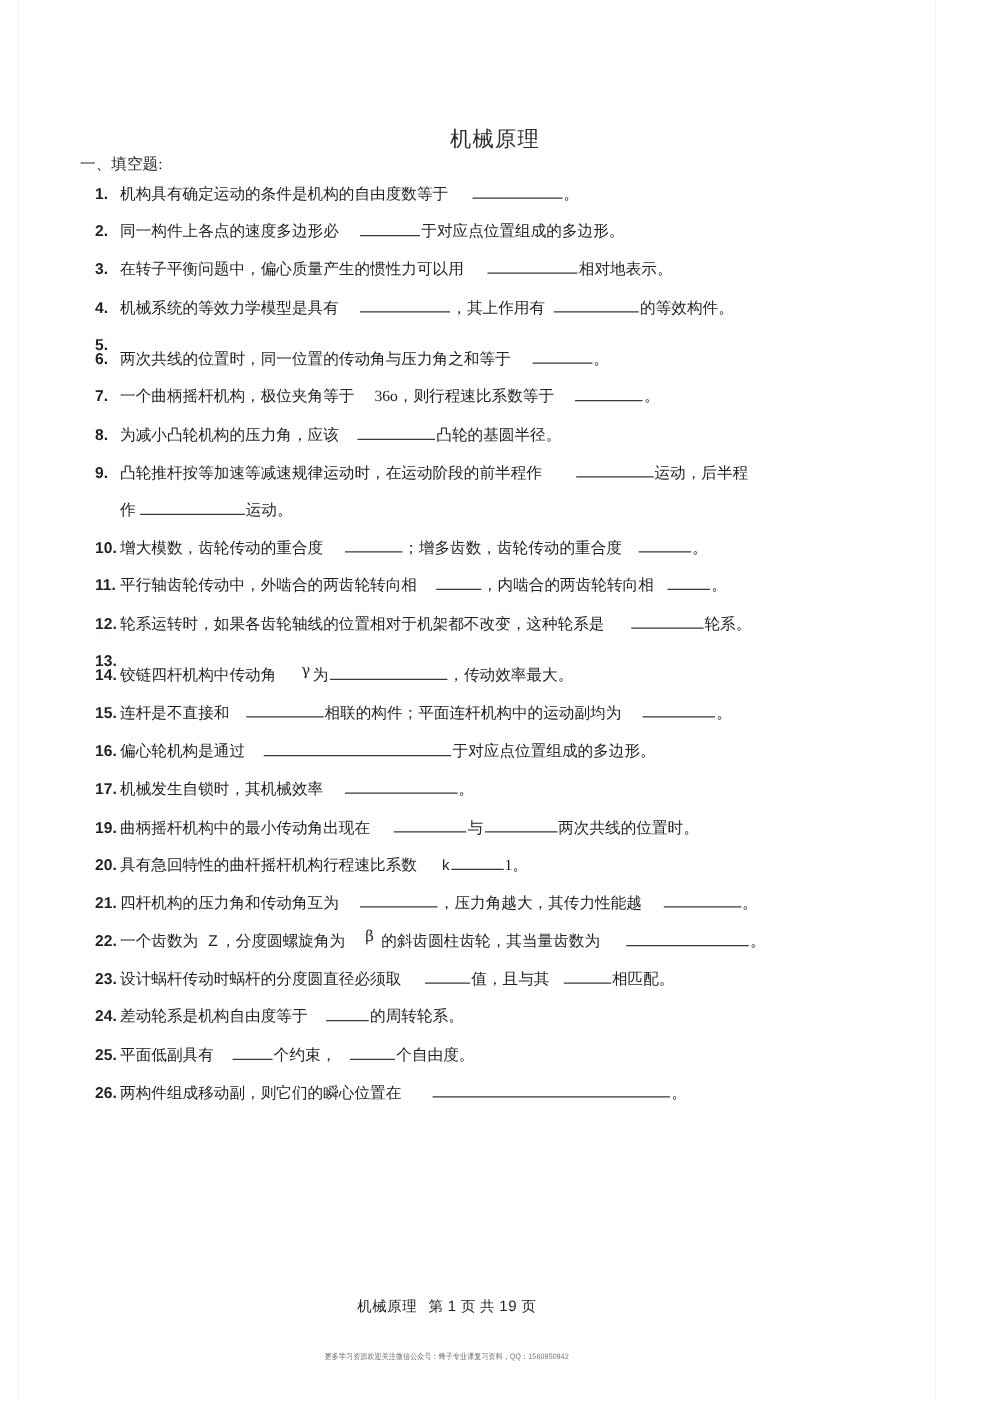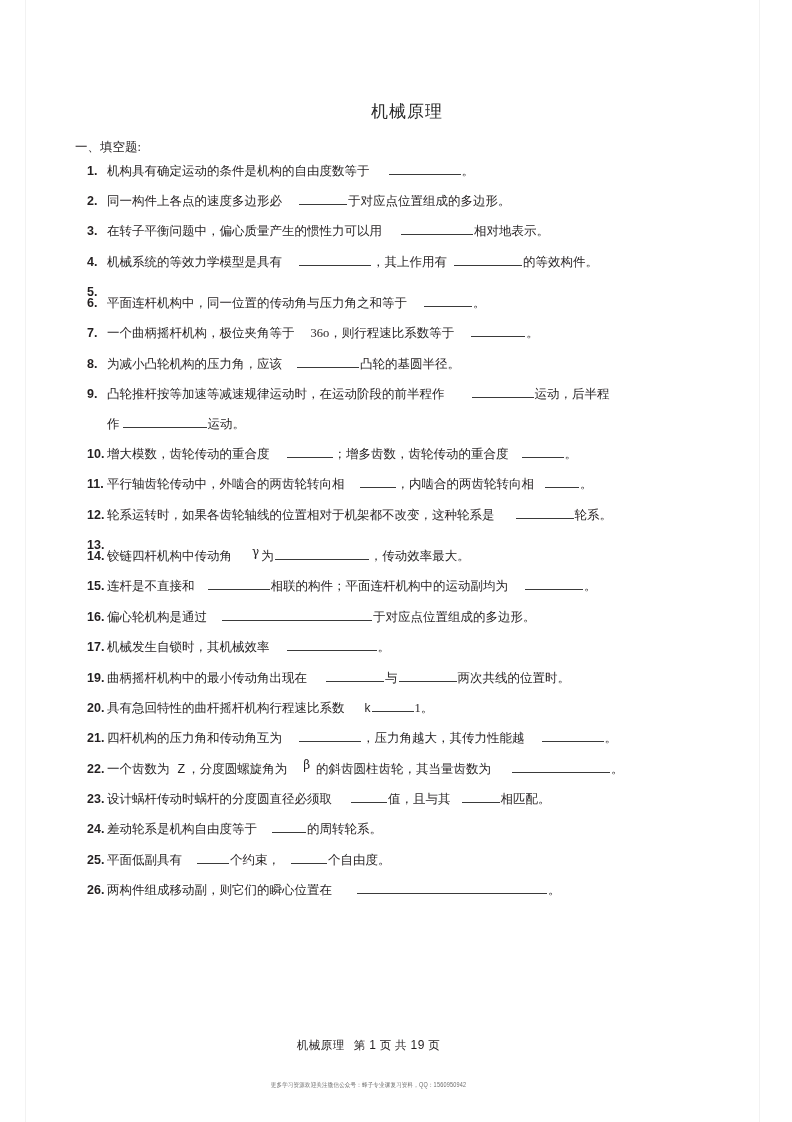--- a/index.html
+++ b/index.html
@@ -10,21 +10,21 @@
   body {
     width: 792px;
     height: 1122px;
     font-family: "Liberation Serif", "DejaVu Serif", serif;
     color: #231f20;
     position: relative;
     overflow: hidden;
   }
   .page {
     position: absolute;
-    left: 11px;
+    left: 0;
     top: 0;
     width: 715px;
     height: 1122px;
     box-sizing: border-box;
   }
   
   .guide {
     position: absolute;
     background: #f2f2f2;
   }
@@ -44,21 +44,21 @@
     font-size: 17px;
     font-weight: 400;
     letter-spacing: 1px;
     margin: 0;
     padding-top: 100px;
     color: #2b2b2b;
   }
 
   .section-head {
     font-size: 12.5px;
-    margin: 16px 0 0 0;
+    margin: 0 0 0 0;
     padding-left: 2px;
     color: #231f20;
   }
 
   .qlist {
     margin: 0;
     padding: 0;
     list-style: none;
   }
   .q {
@@ -147,21 +147,21 @@
     <h1 class="doc-title">机械原理</h1>
 
     <div class="section-head">一、填空题:</div>
 
     <ol class="qlist" id="question-list">
         <li class="q"><span class="num lat">1.</span><span><span class="seg">机构具有确定运动的条件是机构的自由度数等于</span><span class="sp" style="width: 18px;"></span><span class="blank" style="width: 72px;"></span><span class="seg">。</span></span></li>
         <li class="q"><span class="num lat">2.</span><span><span class="seg">同一构件上各点的速度多边形必</span><span class="sp" style="width: 16px;"></span><span class="blank" style="width: 48px;"></span><span class="seg">于对应点位置组成的多边形。</span></span></li>
         <li class="q"><span class="num lat">3.</span><span><span class="seg">在转子平衡问题中，偏心质量产生的惯性力可以用</span><span class="sp" style="width: 18px;"></span><span class="blank" style="width: 72px;"></span><span class="seg">相对地表示。</span></span></li>
         <li class="q"><span class="num lat">4.</span><span><span class="seg">机械系统的等效力学模型是具有</span><span class="sp" style="width: 16px;"></span><span class="blank" style="width: 72px;"></span><span class="seg">，其上作用有</span><span class="sp" style="width: 6px;"></span><span class="blank" style="width: 68px;"></span><span class="seg">的等效构件。</span></span></li>
         <li class="q"><span class="num lat">5.</span></li>
-        <li class="q"><span class="num lat">6.</span><span><span class="seg">平面连杆机构中，同一位置的传动角与压力角之和等于</span><span class="sp" style="width: 16px;"></span><span class="blank" style="width: 48px;"></span><span class="seg">。</span></span></li>
+        <li class="q"><span class="num lat">6.</span><span><span class="seg">两次共线的位置时，同一位置的传动角与压力角之和等于</span><span class="sp" style="width: 16px;"></span><span class="blank" style="width: 48px;"></span><span class="seg">。</span></span></li>
         <li class="q"><span class="num lat">7.</span><span><span class="seg">一个曲柄摇杆机构，极位夹角等于</span><span class="sp" style="width: 16px;"></span><span class="seg">36o，则行程速比系数等于</span><span class="sp" style="width: 16px;"></span><span class="blank" style="width: 54px;"></span><span class="seg">。</span></span></li>
         <li class="q"><span class="num lat">8.</span><span><span class="seg">为减小凸轮机构的压力角，应该</span><span class="sp" style="width: 14px;"></span><span class="blank" style="width: 62px;"></span><span class="seg">凸轮的基圆半径。</span></span></li>
         <li class="q"><span class="num lat">9.</span><span><span class="seg">凸轮推杆按等加速等减速规律运动时，在运动阶段的前半程作</span><span class="sp" style="width: 26px;"></span><span class="blank" style="width: 62px;"></span><span class="seg">运动，后半程</span></span><span class="cont"><span class="seg">作</span><span class="sp" style="width: 2px;"></span><span class="blank" style="width: 84px;"></span><span class="seg">运动。</span></span></li>
         <li class="q"><span class="num lat">10.</span><span><span class="seg">增大模数，齿轮传动的重合度</span><span class="sp" style="width: 16px;"></span><span class="blank" style="width: 46px;"></span><span class="seg">；增多齿数，齿轮传动的重合度</span><span class="sp" style="width: 12px;"></span><span class="blank" style="width: 42px;"></span><span class="seg">。</span></span></li>
         <li class="q"><span class="num lat">11.</span><span><span class="seg">平行轴齿轮传动中，外啮合的两齿轮转向相</span><span class="sp" style="width: 14px;"></span><span class="blank" style="width: 36px;"></span><span class="seg">，内啮合的两齿轮转向相</span><span class="sp" style="width: 10px;"></span><span class="blank" style="width: 34px;"></span><span class="seg">。</span></span></li>
         <li class="q"><span class="num lat">12.</span><span><span class="seg">轮系运转时，如果各齿轮轴线的位置相对于机架都不改变，这种轮系是</span><span class="sp" style="width: 20px;"></span><span class="blank" style="width: 58px;"></span><span class="seg">轮系。</span></span></li>
         <li class="q"><span class="num lat">13.</span></li>
         <li class="q"><span class="num lat">14.</span><span><span class="seg">铰链四杆机构中传动角</span><span class="sp" style="width: 18px;"></span><span class="sym">γ</span><span class="seg">为</span><span class="blank" style="width: 94px;"></span><span class="seg">，传动效率最大。</span></span></li>
         <li class="q"><span class="num lat">15.</span><span><span class="seg">连杆是不直接和</span><span class="sp" style="width: 12px;"></span><span class="blank" style="width: 62px;"></span><span class="seg">相联的构件；平面连杆机构中的运动副均为</span><span class="sp" style="width: 16px;"></span><span class="blank" style="width: 58px;"></span><span class="seg">。</span></span></li>
         <li class="q"><span class="num lat">16.</span><span><span class="seg">偏心轮机构是通过</span><span class="sp" style="width: 14px;"></span><span class="blank" style="width: 150px;"></span><span class="seg">于对应点位置组成的多边形。</span></span></li>

